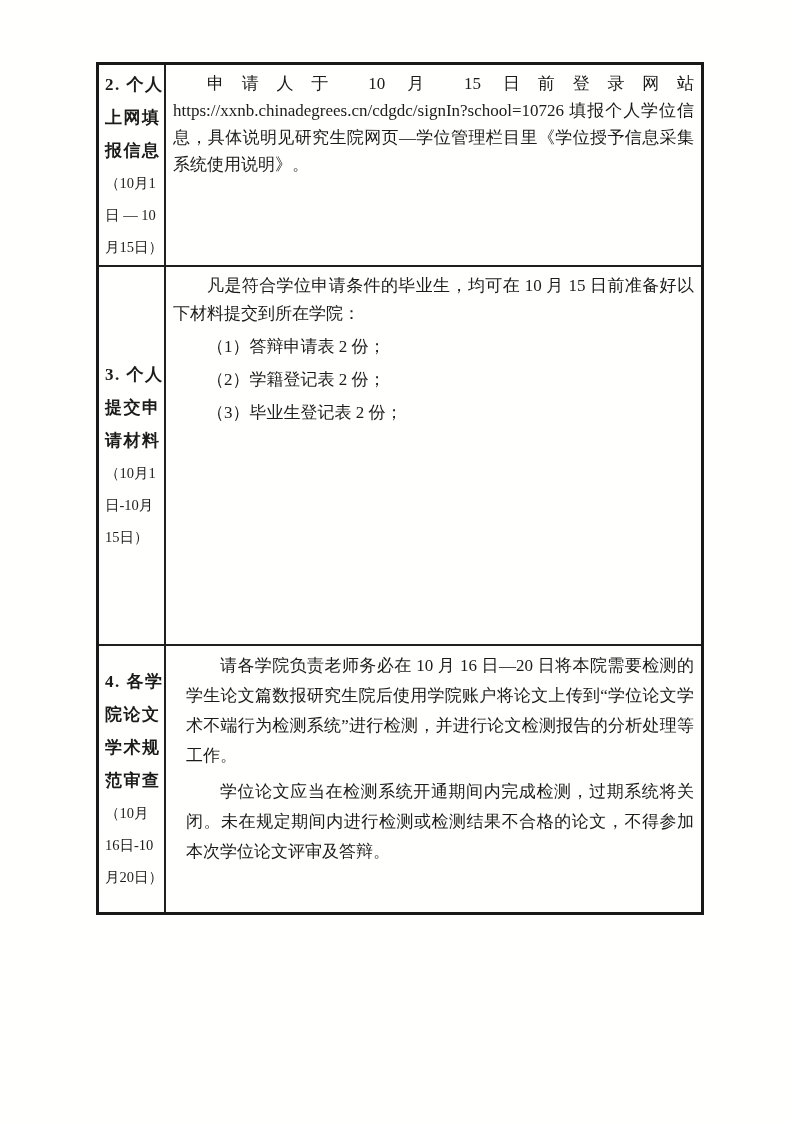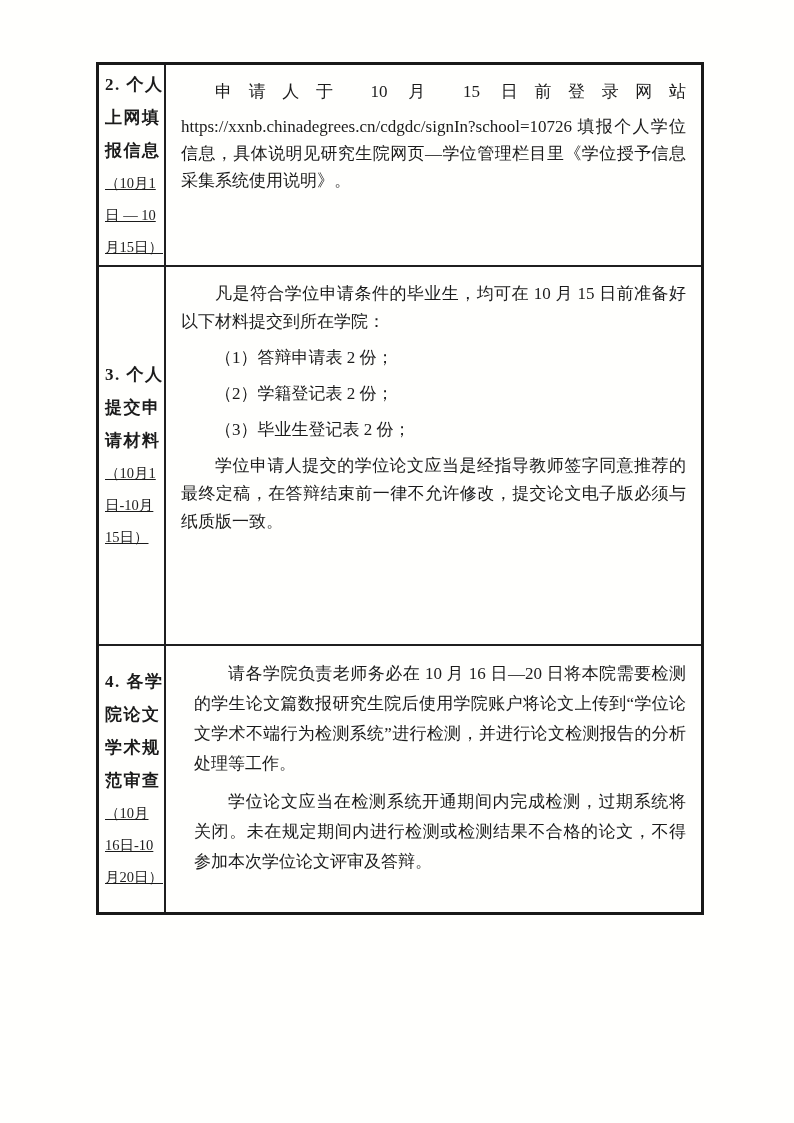--- a/index.html
+++ b/index.html
@@ -50,35 +50,34 @@
     font-weight: bold;
     font-size: 17px;
     line-height: 33px;
     letter-spacing: 1.5px;
     white-space: nowrap;
   }
   .hline-date {
     font-size: 14.5px;
     line-height: 32px;
     white-space: nowrap;
-    text-decoration: underline;
   }
 
   .bcell {
     flex: 1;
     box-sizing: border-box;
     padding: 5px 7px 4px 7px;
     overflow: hidden;
   }
   .trow.r0 .bcell { line-height: 27px; font-size: 17px; }
   .trow.r1 .bcell { line-height: 28px; font-size: 17px; }
   .trow.r2 .bcell { line-height: 30px; font-size: 17px; }
 
   .p {
-    margin: 8px;
+    margin: 0;
     text-align: justify;
     text-indent: 2em;
     word-break: break-all;
   }
   .p.flush { text-indent: 0; }
   .p.stretched {
     text-align-last: justify;
     -moz-text-align-last: justify;
   }
   .trow.r1 .p + .p { margin-top: 5px; }
@@ -110,21 +109,20 @@
           <div class="hline-title">请材料</div>
           <div class="hline-date">（10月1</div>
           <div class="hline-date">日-10月</div>
           <div class="hline-date">15日）</div>
         </div>
         <div class="bcell">
           <p class="p">凡是符合学位申请条件的毕业生，均可在 10 月 15 日前准备好以下材料提交到所在学院：</p>
           <p class="p">（1）答辩申请表 2 份；</p>
           <p class="p">（2）学籍登记表 2 份；</p>
           <p class="p">（3）毕业生登记表 2 份；</p>
-          <p class="p">学位申请人提交的学位论文应当是经指导教师签字同意推荐的最终定稿，在答辩结束前一律不允许修改，提交论文电子版必须与纸质版一致。</p>
         </div>
       </div>
       <div class="trow r2">
         <div class="hcell">
           <div class="hline-title">4. 各学</div>
           <div class="hline-title">院论文</div>
           <div class="hline-title">学术规</div>
           <div class="hline-title">范审查</div>
           <div class="hline-date">（10月</div>
           <div class="hline-date">16日-10</div>

